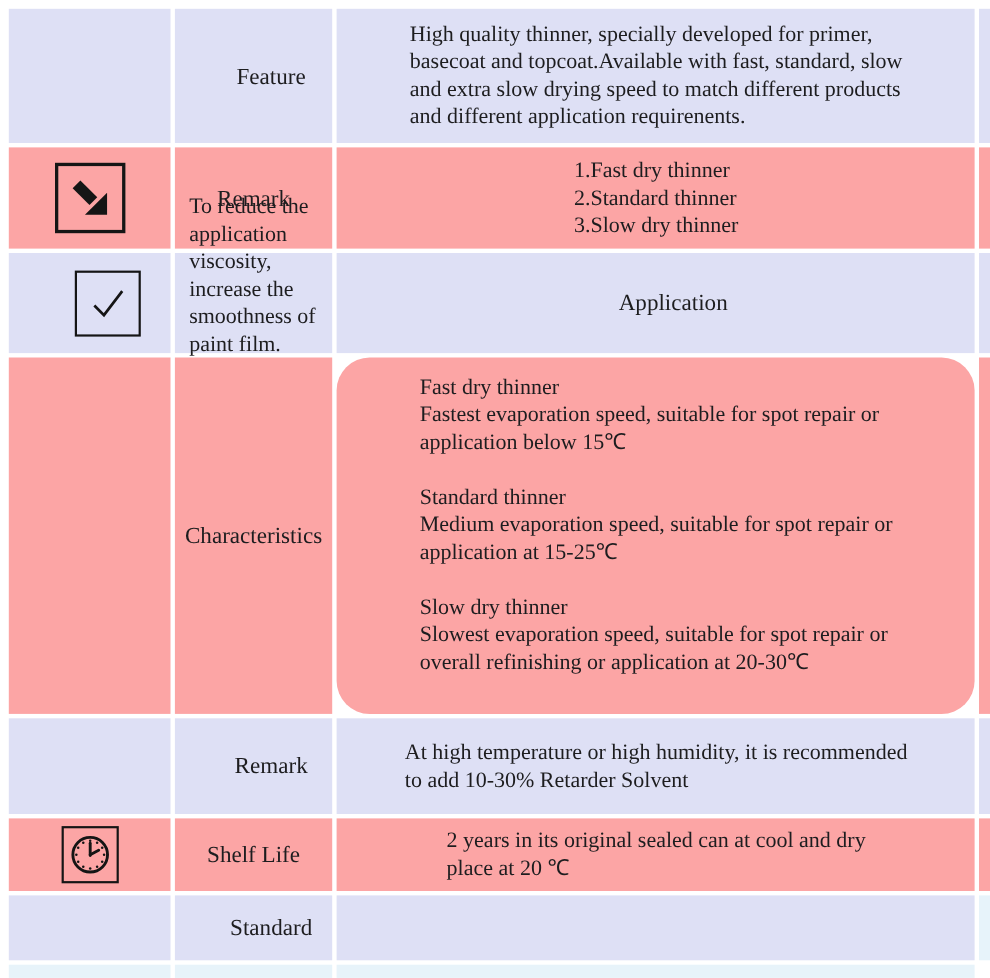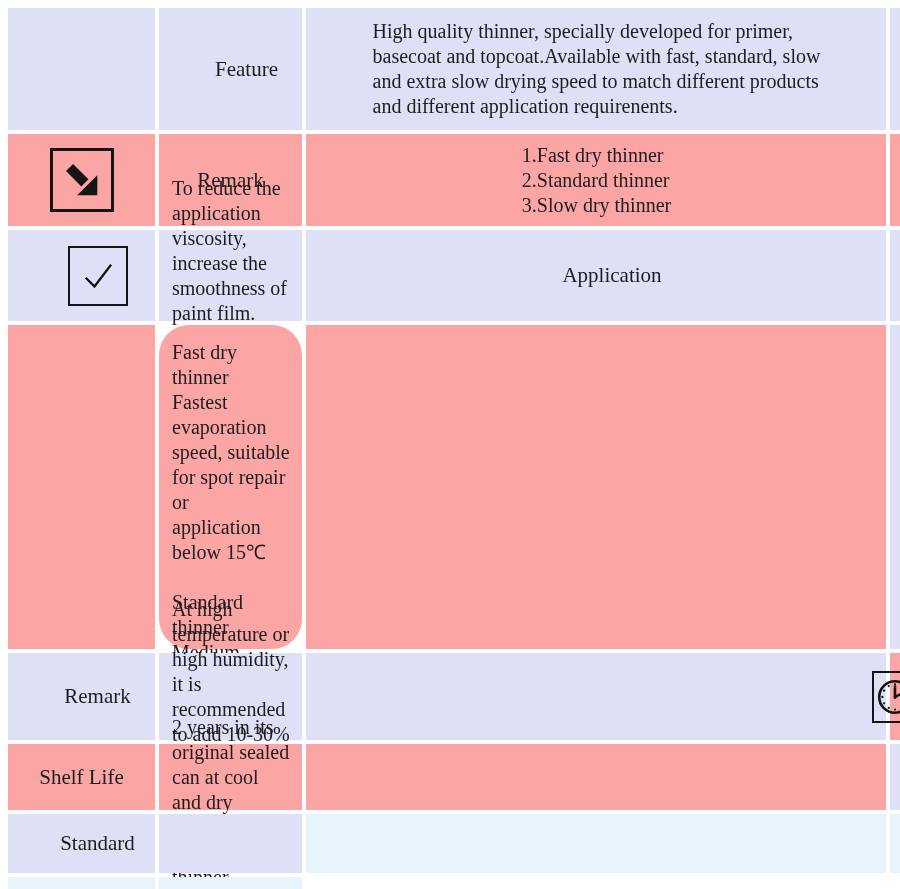--- a/index.html
+++ b/index.html
@@ -86,20 +86,21 @@
       </span>
     </div>
     <div class="cell lav content-cell">
       <span class="content-text">To reduce the application viscosity, increase the
 smoothness of paint film.  Good solubility</span>
     </div>
     <div class="cell lav label-cell">Application</div>
     <div class="cell lav"></div>
 
     <div class="cell blu icon-cell"></div>
+    <div class="cell blu label-cell">Characteristics</div>
     <div class="cell blu content-cell top">
       <span class="content-text">Fast dry thinner
 Fastest evaporation speed, suitable for spot repair or
 application below 15℃
 
 Standard thinner
 Medium evaporation speed, suitable for spot repair or
 application at 15-25℃
 
 Slow dry thinner

